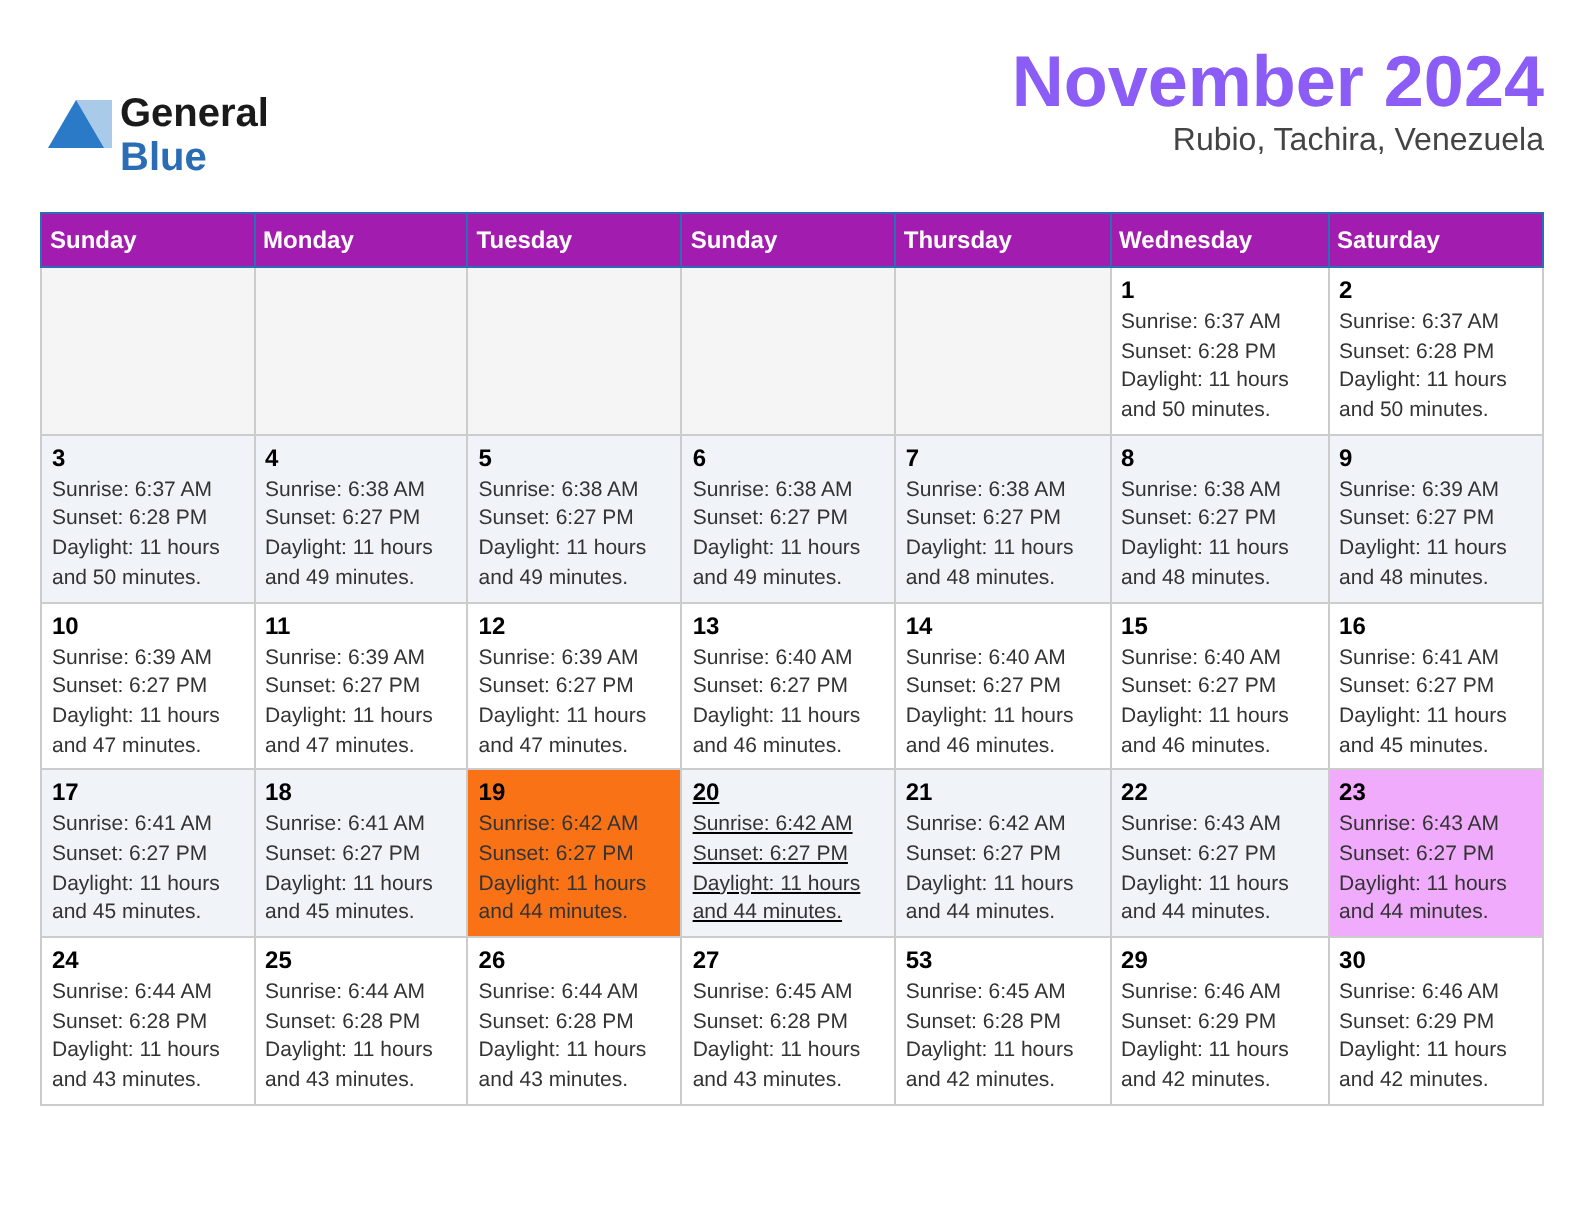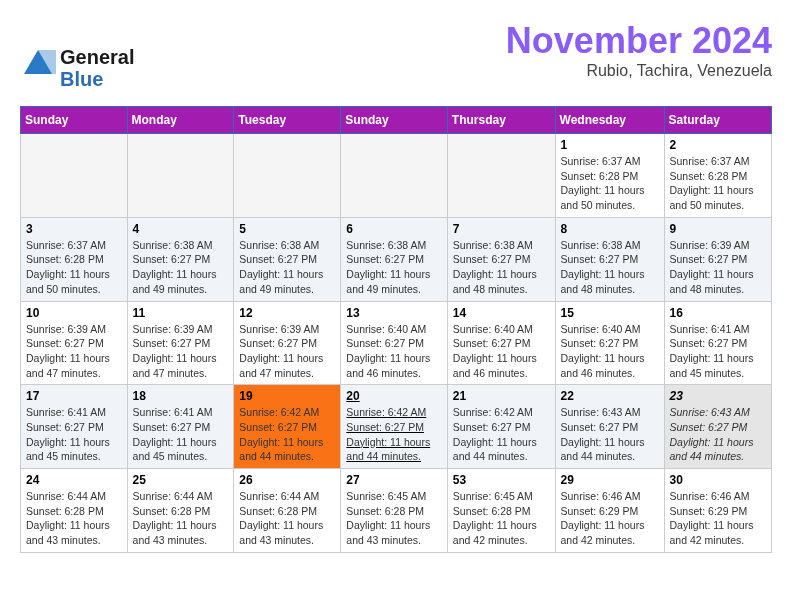--- a/index.html
+++ b/index.html
@@ -255,21 +255,21 @@
           <div class="day-info" style="white-space: pre-line;">Sunrise: 6:42 AM
 Sunset: 6:27 PM
 Daylight: 11 hours and 44 minutes.</div>
         </td>
         <td style="background: rgb(240, 244, 248);">
           <span class="day-num">22</span>
           <div class="day-info" style="white-space: pre-line;">Sunrise: 6:43 AM
 Sunset: 6:27 PM
 Daylight: 11 hours and 44 minutes.</div>
         </td>
-        <td style="background: #e5e5e5; font-style: italic;">
+        <td style="background: #f0abfc;">
           <span class="day-num">23</span>
           <div class="day-info" style="white-space: pre-line;">Sunrise: 6:43 AM
 Sunset: 6:27 PM
 Daylight: 11 hours and 44 minutes.</div>
         </td>
       </tr>
       <tr>
         <td>
           <span class="day-num">24</span>
           <div class="day-info" style="white-space: pre-line;">Sunrise: 6:44 AM

